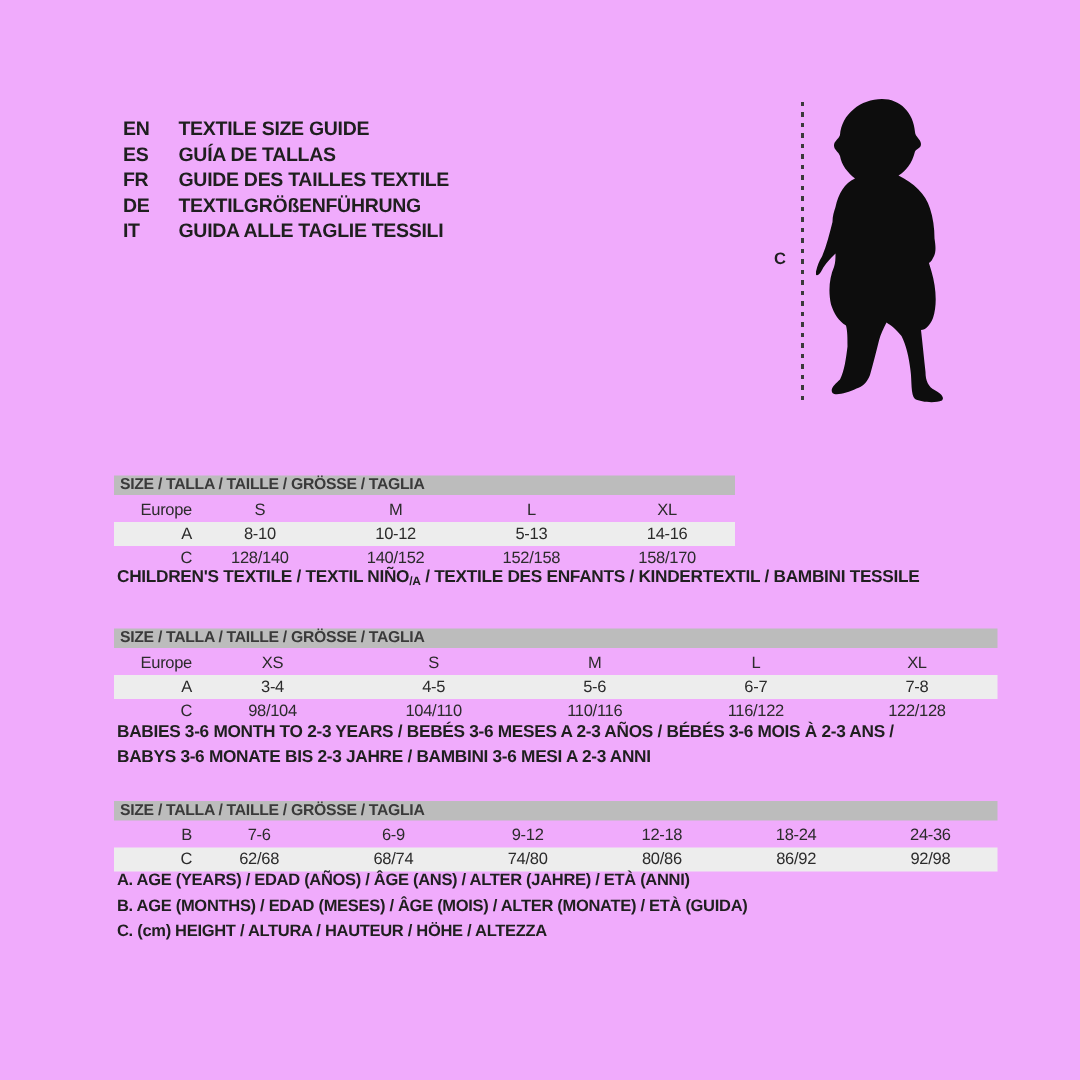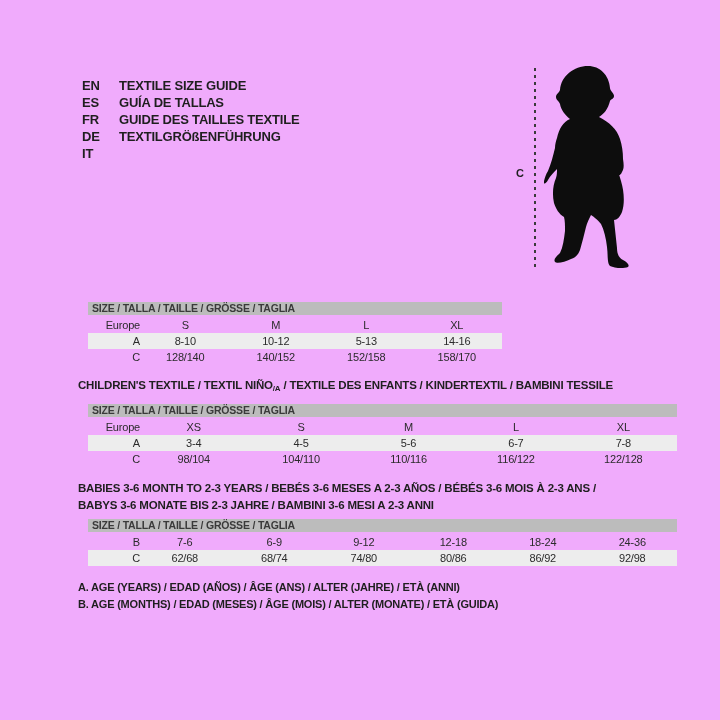--- a/index.html
+++ b/index.html
@@ -66,21 +66,21 @@
     letter-spacing: -0.2px;
     color: #1f1f1f;
     white-space: nowrap;
   }
   .sec-title .subsc {
     font-size: 8px;
     vertical-align: -2px;
   }
 
   
-  .size-table { position: absolute; left: 88px; }
+  .size-table { position: absolute; left: 76px; margin-top: 15px; }
   .t-junior { top: 302px; width: 414px; }
   .t-children { top: 404px; width: 589px; }
   .t-babies { top: 519px; width: 589px; }
 
   .band {
     height: 13px;
     line-height: 13px;
     background: #bcbcbc;
     color: #3a3a3a;
     font-size: 10.5px;
@@ -131,20 +131,21 @@
     <div class="lang-row">
       <span class="lang-code">FR</span>
       <span class="lang-label">GUIDE DES TAILLES TEXTILE</span>
     </div>
     <div class="lang-row">
       <span class="lang-code">DE</span>
       <span class="lang-label">TEXTILGRÖßENFÜHRUNG</span>
     </div>
     <div class="lang-row">
       <span class="lang-code">IT</span>
+      <span class="lang-label">GUIDA ALLE TAGLIE TESSILI</span>
     </div>
   </div>
 
   <div class="figure-area">
     <div class="height-line"></div>
     <div class="height-label">C</div>
     <svg class="silhouette" viewBox="0 0 90 205" xmlns="http://www.w3.org/2000/svg">
       <path fill="#0d0d0d" d="M44,2
         C56,2 65,11 66,24
         C66,27 70,29 70,32
@@ -270,15 +271,16 @@
         <span class="tcell">80/86</span>
         <span class="tcell">86/92</span>
         <span class="tcell">92/98</span>
       </div>
     </div>
   </div>
 
   <div class="footnotes">
     <div class="footnote">A. AGE (YEARS) / EDAD (AÑOS) / ÂGE (ANS) / ALTER (JAHRE) / ETÀ (ANNI)</div>
     <div class="footnote">B. AGE (MONTHS) / EDAD (MESES) / ÂGE (MOIS) / ALTER (MONATE) / ETÀ (GUIDA)</div>
+    <div class="footnote">C. (cm) HEIGHT / ALTURA / HAUTEUR / HÖHE / ALTEZZA</div>
   </div>
 
 </div>
 
 </body></html>

